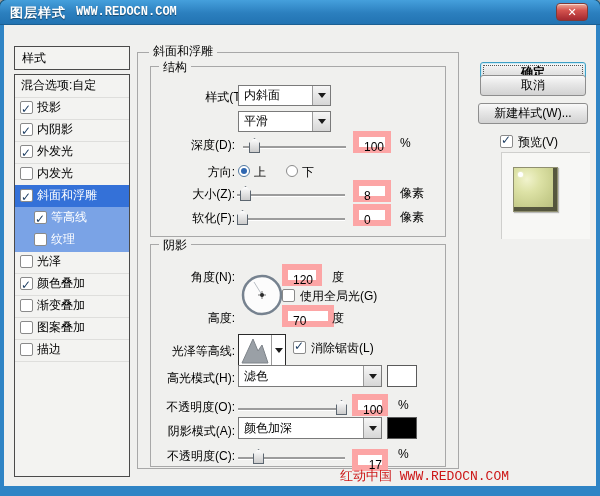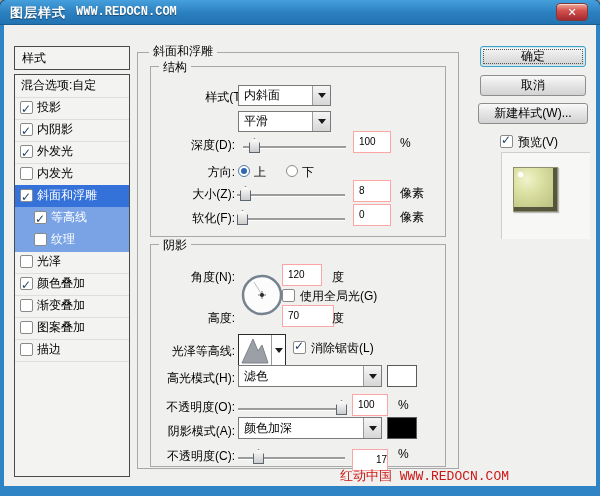--- a/index.html
+++ b/index.html
@@ -14,21 +14,21 @@
   .title-wm{position:absolute;left:76px;top:5px;font-size:12px;font-weight:bold;
     font-family:"Liberation Mono","DejaVu Sans Mono",monospace;text-shadow:0 1px 1px rgba(0,0,0,.45);}
   .close{position:absolute;left:556px;top:3px;width:32px;height:18px;border-radius:4px;
     background:linear-gradient(#efae9b,#d4534e 40%,#a72c32 95%);
     border:1px solid #7e3b38;box-shadow:inset 0 1px 0 rgba(255,255,255,.55);
     color:#fff;font-size:11px;font-weight:bold;text-align:center;line-height:17px;box-sizing:border-box;cursor:pointer;}
   .client{position:absolute;left:4px;top:25px;right:4px;bottom:10px;background:#f0f0ee;}
 
   .lbl{position:absolute;font-size:12px;color:#000;white-space:nowrap;}
   .rlbl{text-align:right;}
-  .vbox{position:absolute;background:#fff;border:1px solid #fca5a5;font-size:10px;
+  .vbox{position:absolute;background:#fff;border:6px solid #fca5a5;font-size:12px;
     line-height:20px;padding-left:5px;box-sizing:border-box;color:#000;}
   .dd{position:absolute;background:#fff;border:1px solid #7a7a7a;box-sizing:border-box;
     font-size:12px;line-height:19px;color:#000;}
   .dd-text{display:block;padding-left:5px;white-space:nowrap;overflow:hidden;}
   .dd-btn{position:absolute;right:0;top:0;bottom:0;width:17px;
     background:linear-gradient(#f6f6f6,#d6d6d6);border-left:1px solid #9a9a9a;
     display:flex;align-items:center;justify-content:center;}
   .tri{width:0;height:0;border-left:4px solid transparent;border-right:4px solid transparent;
     border-top:5px solid #1a1a1a;}
   .track{position:absolute;height:2px;background:#9c9c9c;box-shadow:0 1px 0 #ffffff;}
@@ -252,21 +252,21 @@
       </span>
   </div>
   <div class="swatch" style="left:387px;top:417px;width:30px;height:22px;background:#000000;"></div>
 
   <span class="lbl rlbl" style="left:145px;top:448px;width:90px;">不透明度(C):</span>
   <div class="track" style="left:238px;top:457px;width:107px;"></div>
   <div class="thumb" style="left:253px;top:449px;"></div>
   <div class="vbox" style="left:352px;top:449px;width:36px;height:22px;text-align:right;">17</div>
   <span class="lbl" style="left:398px;top:447px;">%</span>
 
-  <div class="btn default" style="left:480px;top:46px;width:106px;height:21px;">确定</div>
+  <div class="btn default" style="left:480px;top:62px;width:106px;height:21px;font-weight:bold;">确定</div>
   <div class="btn" style="left:478px;top:103px;width:110px;height:21px;">新建样式(W)...</div>
   <div class="btn" style="left:480px;top:75px;width:106px;height:21px;">取消</div>
   <span class="cb checked" style="left:500px;top:135px;"></span>
   <span class="lbl" style="left:518px;top:134px;">预览(V)</span>
 
   <div class="preview-panel"></div>
   <div class="preview-thumb"></div>
 
   <div class="watermark">红动中国 WWW.REDOCN.COM</div>
 </div>

